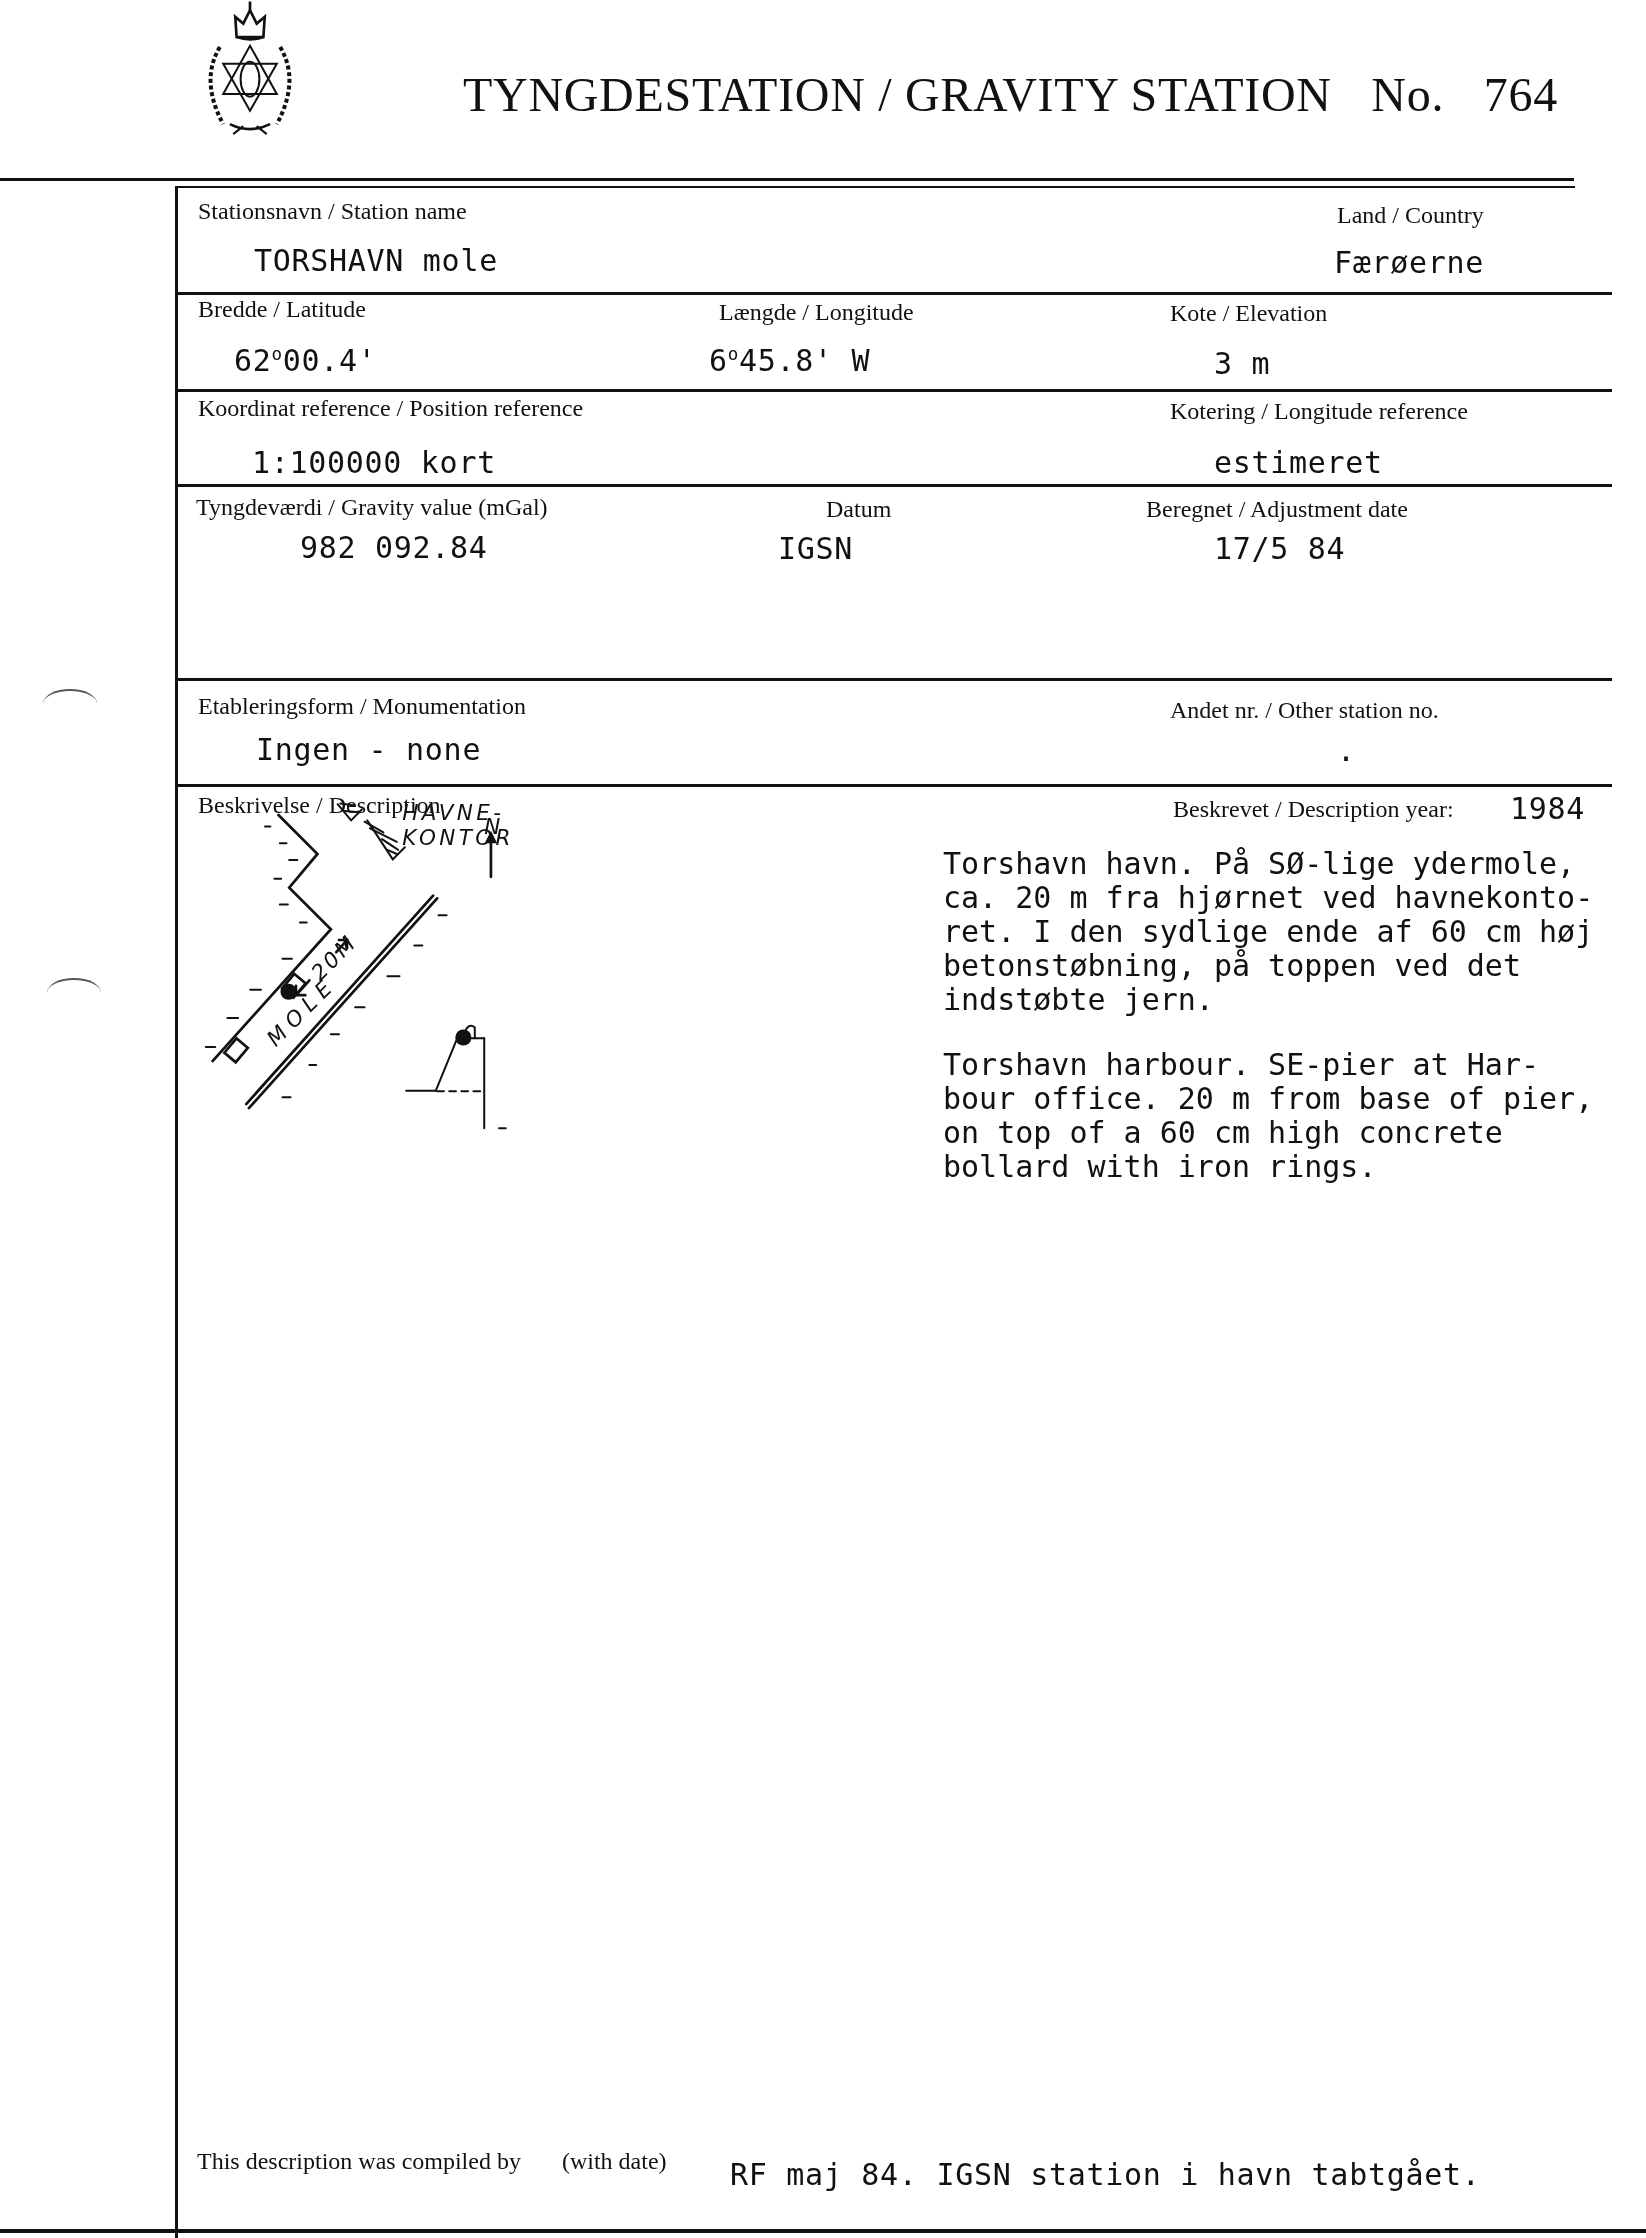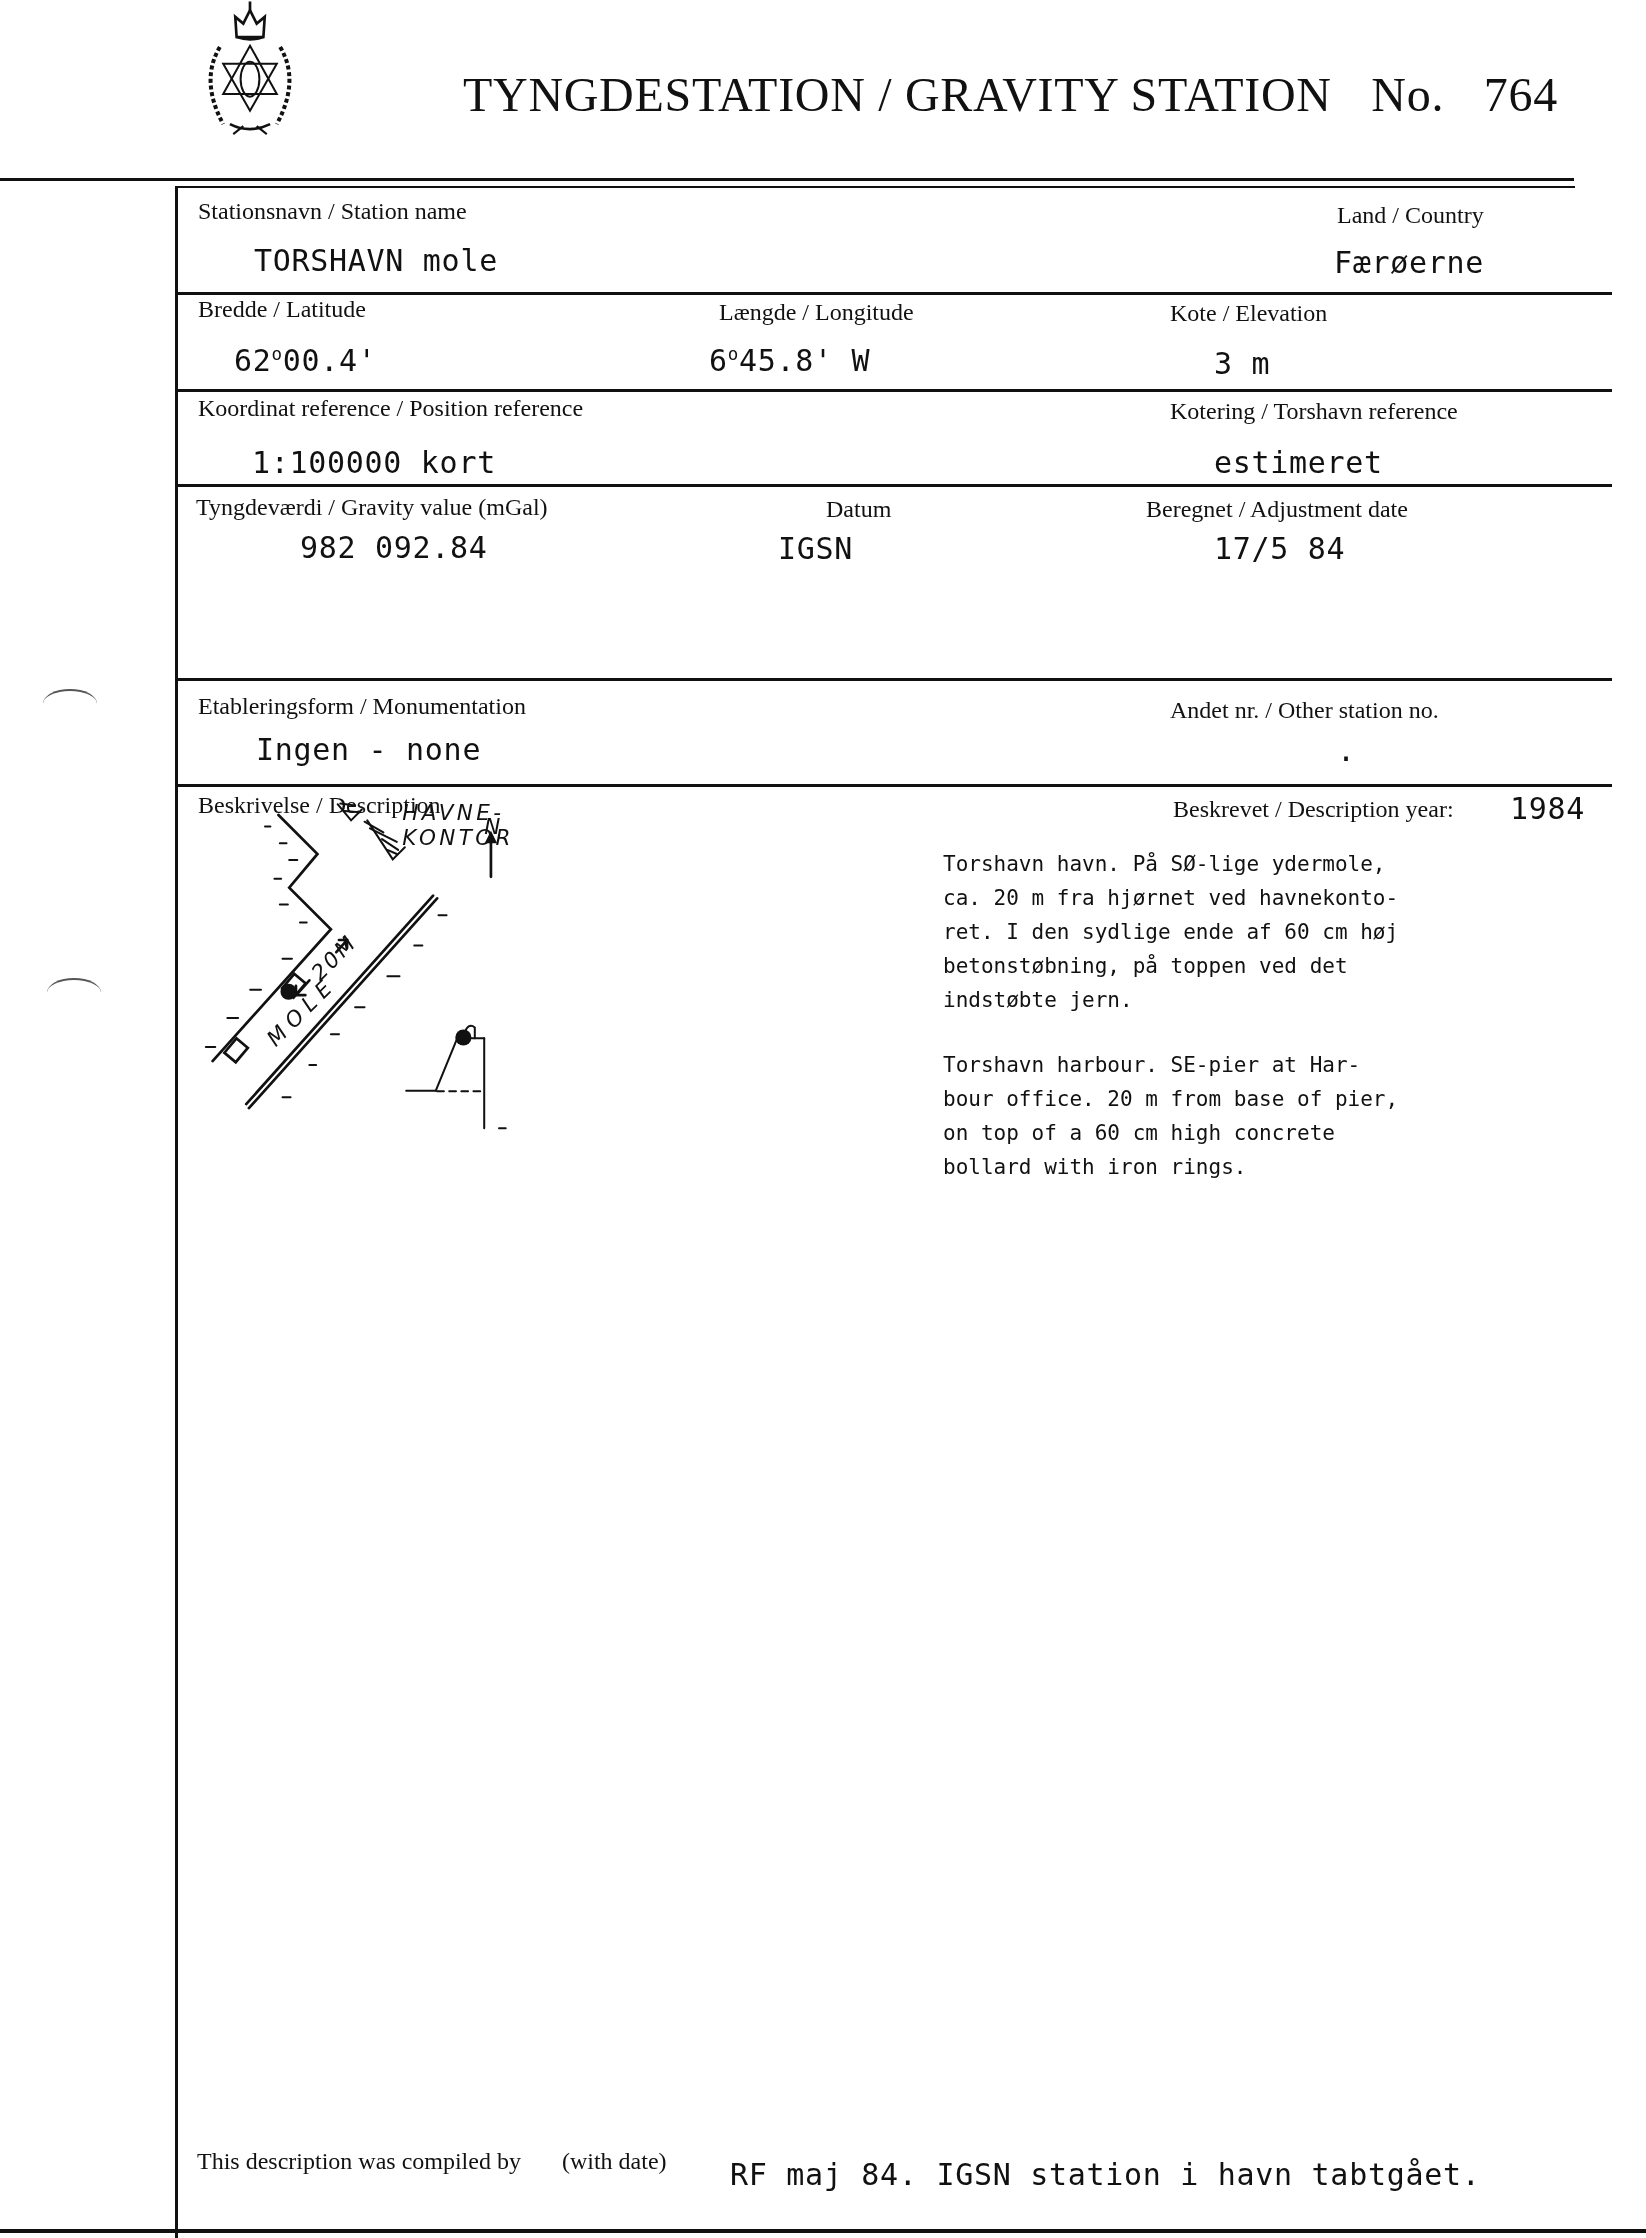--- a/index.html
+++ b/index.html
@@ -4,21 +4,21 @@
 <style>
   html,body{margin:0;padding:0;background:#fff;}
   body{width:1646px;height:2239px;position:relative;overflow:hidden;color:#111;}
   .abs{position:absolute;}
   .serif{font-family:"Liberation Serif","DejaVu Serif",serif;}
   .mono{font-family:"DejaVu Sans Mono","Liberation Mono",monospace;}
   .lbl{font-size:24px;white-space:nowrap;}
   .val{font-size:30px;white-space:nowrap;letter-spacing:0.7px;}
   .hr{position:absolute;background:#111;}
   .title{font-size:48px;letter-spacing:0.7px;white-space:nowrap;}
-  .desc{font-size:21px;line-height:34px;white-space:pre;}
+  .desc{font-size:30px;line-height:34px;white-space:pre;}
   .margin-arc{position:absolute;width:54px;height:27px;border-top:2px solid #555;border-radius:50% 50% 0 0;}
 </style>
 </head>
 <body>
 
 <div class="abs" style="left:183px;top:0px;width:134px;height:141px;">
   <svg width="134" height="141" viewBox="0 0 200 210">
     <g fill="none" stroke="#111" stroke-width="4">
       <path d="M80 55 L78 25 L90 35 L100 15 L110 35 L122 25 L120 55 Z"></path>
       <line x1="100" y1="2" x2="100" y2="15"></line>
@@ -63,21 +63,21 @@
 </div>
 <div class="abs serif lbl" style="left:683px;top:299px;margin-left:36px;">Længde / Longitude</div>
 <div class="abs mono val" style="left:709px;top:343px;">
   <span>6</span><sup style="font-size:17.5px;">o</sup><span>45.8' W</span>
 </div>
 <div class="abs serif lbl" style="left:1170px;top:300px;">Kote / Elevation</div>
 <div class="abs mono val" style="left:1214px;top:346px;">3 m</div>
 
 <div class="abs serif lbl" style="left:198px;top:395px;">Koordinat reference / Position reference</div>
 <div class="abs mono val" style="left:252px;top:445px;">1:100000 kort</div>
-<div class="abs serif lbl" style="left:1170px;top:398px;">Kotering / Torshavn reference</div>
+<div class="abs serif lbl" style="left:1170px;top:398px;">Kotering / Longitude reference</div>
 <div class="abs mono val" style="left:1214px;top:445px;">estimeret</div>
 
 <div class="abs serif lbl" style="left:196px;top:494px;">Tyngdeværdi / Gravity value  (mGal)</div>
 <div class="abs mono val" style="left:253px;top:530px;margin-left:47px;">982 092.84</div>
 <div class="abs serif lbl" style="left:826px;top:496px;">Datum</div>
 <div class="abs mono val" style="left:778px;top:531px;">IGSN</div>
 <div class="abs serif lbl" style="left:1146px;top:496px;">Beregnet / Adjustment date</div>
 <div class="abs mono val" style="left:1214px;top:531px;">17/5 84</div>
 
 <div class="abs serif lbl" style="left:198px;top:693px;">Etableringsform / Monumentation</div>

